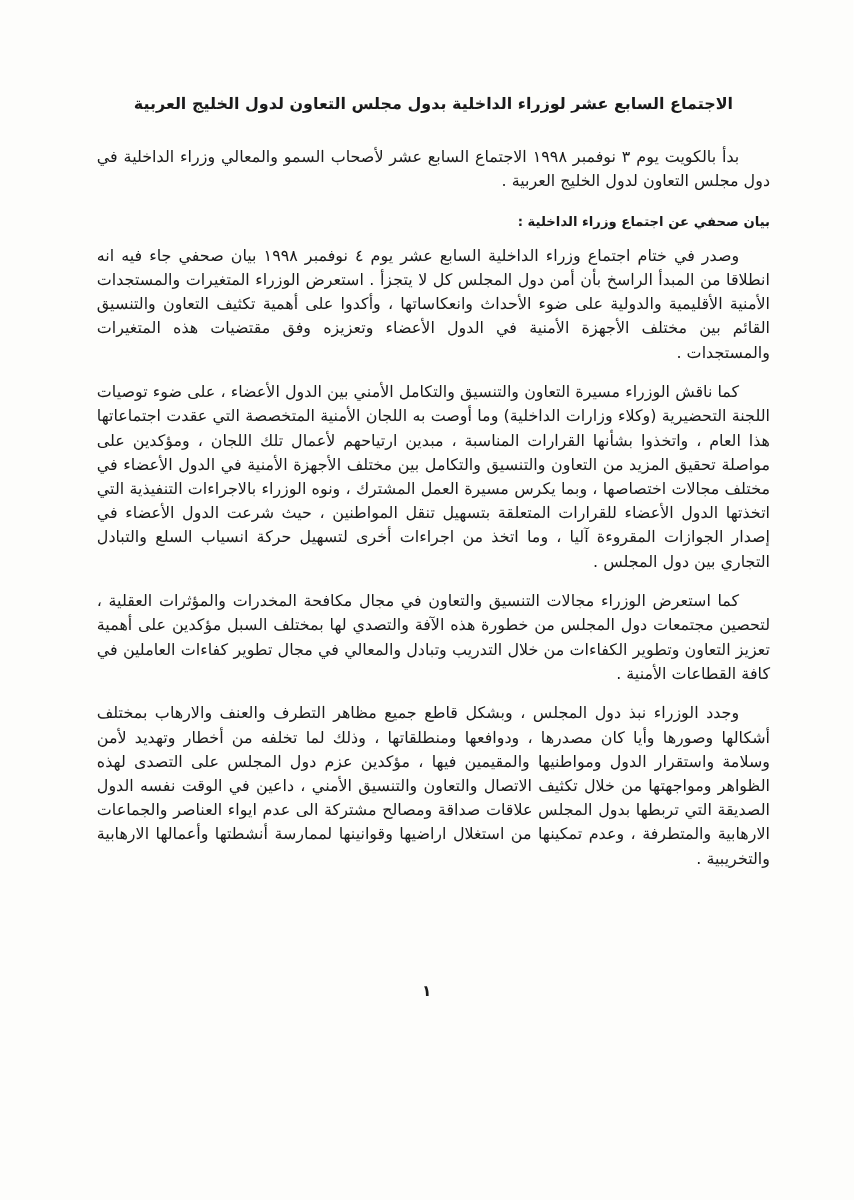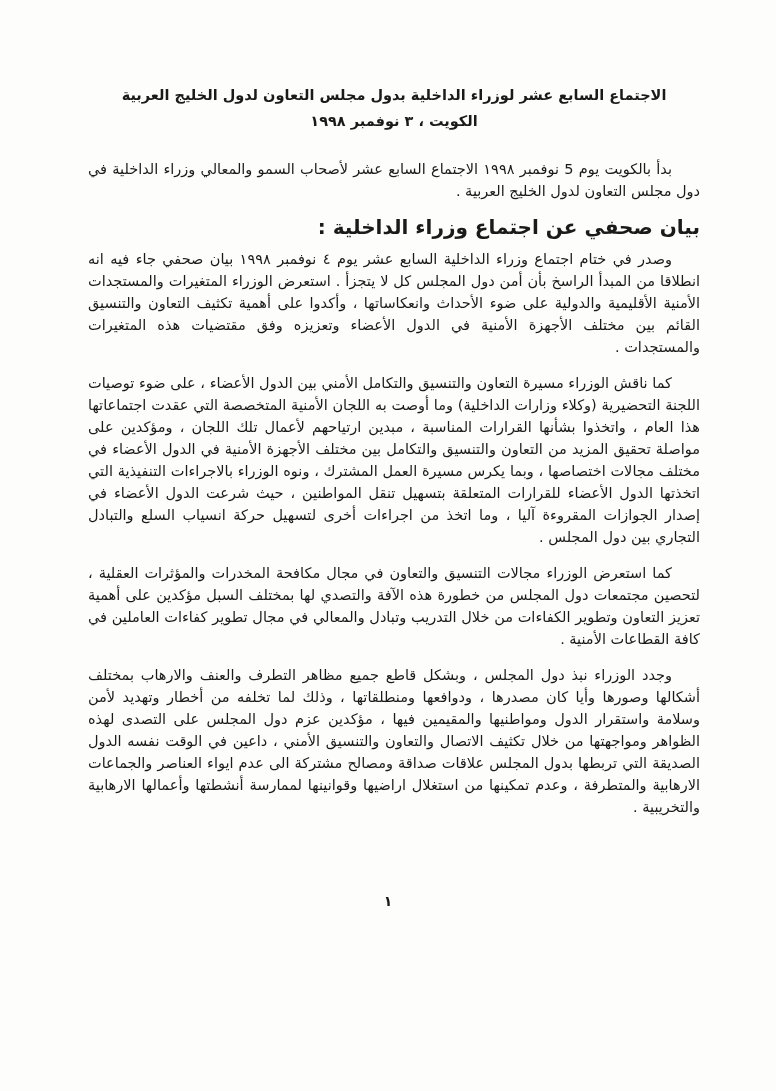--- a/index.html
+++ b/index.html
@@ -37,21 +37,21 @@
     font-size: 14.5px;
     line-height: 22px;
     text-align: justify;
     text-justify: inter-word;
     margin: 0 0 14px 0;
   }
   .para.indent {
     text-indent: 28px;
   }
   .subheading {
-    font-size: 20px;
+    font-size: 12px;
     font-weight: bold;
     line-height: 22px;
     margin: 0 0 10px 0;
     text-align: right;
   }
   .page-number {
     position: absolute;
     bottom: 182px;
     left: 0;
     width: 100%;
@@ -62,24 +62,23 @@
   }
 </style>
 </head>
 <body>
 
 <div class="page">
   <div class="content">
 
     <div class="title-block">
       <div class="title-line">الاجتماع السابع عشر لوزراء الداخلية بدول مجلس التعاون لدول الخليج العربية</div>
-      <div class="title-line">الكويت ، ٣ نوفمبر ١٩٩٨</div>
     </div>
 
-    <p class="para indent">بدأ بالكويت يوم 5 نوفمبر ١٩٩٨ الاجتماع السابع عشر لأصحاب السمو والمعالي وزراء الداخلية في دول مجلس التعاون لدول الخليج العربية .</p>
+    <p class="para indent">بدأ بالكويت يوم ٣ نوفمبر ١٩٩٨ الاجتماع السابع عشر لأصحاب السمو والمعالي وزراء الداخلية في دول مجلس التعاون لدول الخليج العربية .</p>
 
     <h2 class="subheading">بيان صحفي عن اجتماع وزراء الداخلية :</h2>
 
     <p class="para indent">وصدر في ختام اجتماع وزراء الداخلية السابع عشر يوم ٤ نوفمبر ١٩٩٨ بيان صحفي جاء فيه انه انطلاقا من المبدأ الراسخ بأن أمن دول المجلس كل لا يتجزأ . استعرض الوزراء المتغيرات والمستجدات الأمنية الأقليمية والدولية على ضوء الأحداث وانعكاساتها ، وأكدوا على أهمية تكثيف التعاون والتنسيق القائم بين مختلف الأجهزة الأمنية في الدول الأعضاء وتعزيزه وفق مقتضيات هذه المتغيرات والمستجدات .</p>
 
     <p class="para indent">كما ناقش الوزراء مسيرة التعاون والتنسيق والتكامل الأمني بين الدول الأعضاء ، على ضوء توصيات اللجنة التحضيرية (وكلاء وزارات الداخلية) وما أوصت به اللجان الأمنية المتخصصة التي عقدت اجتماعاتها هذا العام ، واتخذوا بشأنها القرارات المناسبة ، مبدين ارتياحهم لأعمال تلك اللجان ، ومؤكدين على مواصلة تحقيق المزيد من التعاون والتنسيق والتكامل بين مختلف الأجهزة الأمنية في الدول الأعضاء في مختلف مجالات اختصاصها ، وبما يكرس مسيرة العمل المشترك ، ونوه الوزراء بالاجراءات التنفيذية التي اتخذتها الدول الأعضاء للقرارات المتعلقة بتسهيل تنقل المواطنين ، حيث شرعت الدول الأعضاء في إصدار الجوازات المقروءة آليا ، وما اتخذ من اجراءات أخرى لتسهيل حركة انسياب السلع والتبادل التجاري بين دول المجلس .</p>
 
     <p class="para indent">كما استعرض الوزراء مجالات التنسيق والتعاون في مجال مكافحة المخدرات والمؤثرات العقلية ، لتحصين مجتمعات دول المجلس من خطورة هذه الآفة والتصدي لها بمختلف السبل مؤكدين على أهمية تعزيز التعاون وتطوير الكفاءات من خلال التدريب وتبادل والمعالي في مجال تطوير كفاءات العاملين في كافة القطاعات الأمنية .</p>
 
     <p class="para indent">وجدد الوزراء نبذ دول المجلس ، وبشكل قاطع جميع مظاهر التطرف والعنف والارهاب بمختلف أشكالها وصورها وأيا كان مصدرها ، ودوافعها ومنطلقاتها ، وذلك لما تخلفه من أخطار وتهديد لأمن وسلامة واستقرار الدول ومواطنيها والمقيمين فيها ، مؤكدين عزم دول المجلس على التصدى لهذه الظواهر ومواجهتها من خلال تكثيف الاتصال والتعاون والتنسيق الأمني ، داعين في الوقت نفسه الدول الصديقة التي تربطها بدول المجلس علاقات صداقة ومصالح مشتركة الى عدم ايواء العناصر والجماعات الارهابية والمتطرفة ، وعدم تمكينها من استغلال اراضيها وقوانينها لممارسة أنشطتها وأعمالها الارهابية والتخريبية .</p>

